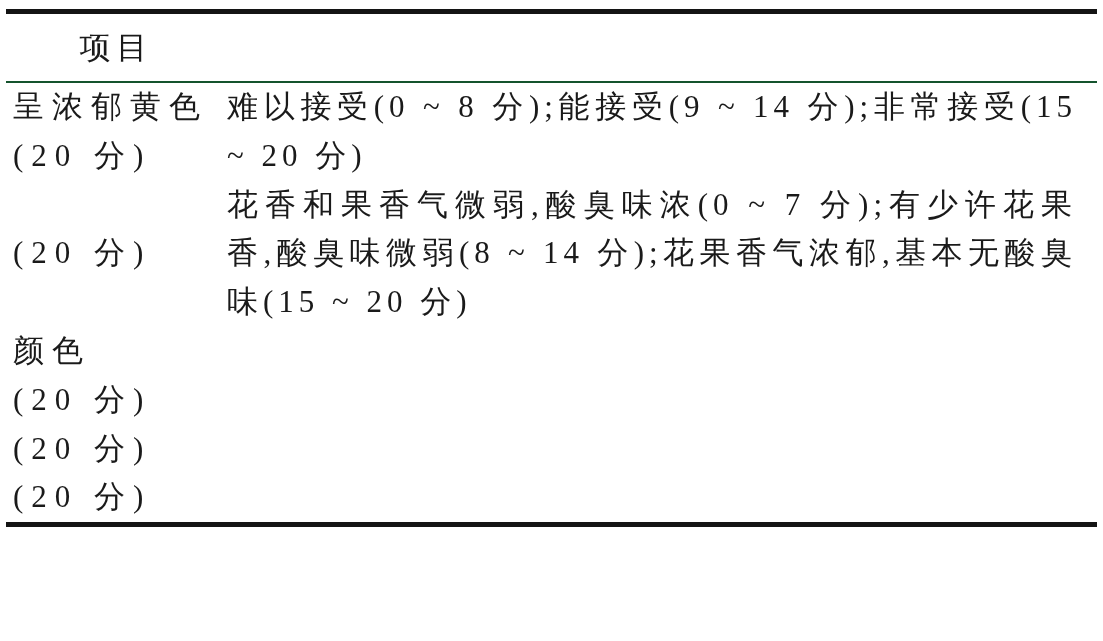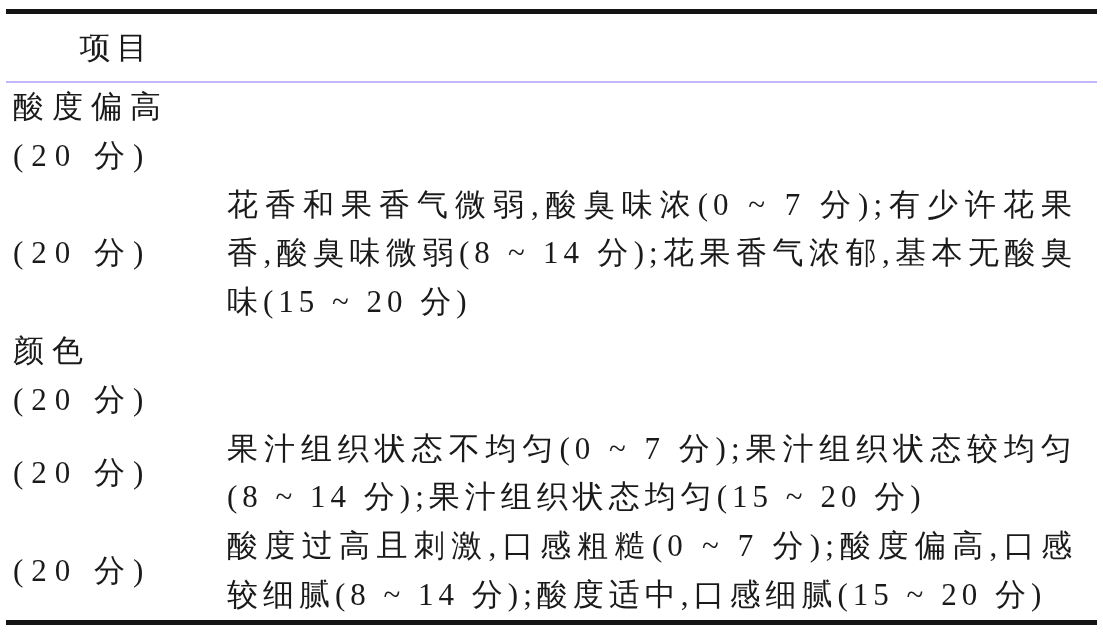--- a/index.html
+++ b/index.html
@@ -16,21 +16,21 @@
   }
   .score-table {
     margin: 9px 6px 0 6px;
     border-top: 5px solid #141414;
     border-bottom: 5px solid #141414;
   }
   .thead {
     display: flex;
     align-items: center;
     height: 67px;
-    border-bottom: 2px solid #c4b5fd;
+    border-bottom: 2px solid #14532d;
     font-size: 31px;
   }
   .th-item {
     width: 221px;
     flex-shrink: 0;
     text-align: center;
     letter-spacing: 6px;
   }
   .th-crit {
     flex: 1;
@@ -67,47 +67,46 @@
 <div class="score-table">
 
   <div class="thead">
     <div class="th-item">项目</div>
   </div>
 
   <div class="tbody">
 
     <div class="trow">
       <div class="cell-item">
-        <div>酸度偏高</div>
+        <div>呈浓郁黄色</div>
         <div>(20 分)</div>
       </div>
+      <div class="cell-crit">难以接受(0 ~ 8 分);能接受(9 ~ 14 分);非常接受(15 ~ 20 分)</div>
     </div>
 
     <div class="trow">
       <div class="cell-item">
         <div>(20 分)</div>
       </div>
       <div class="cell-crit">花香和果香气微弱,酸臭味浓(0 ~ 7 分);有少许花果香,酸臭味微弱(8 ~ 14 分);花果香气浓郁,基本无酸臭味(15 ~ 20 分)</div>
     </div>
 
     <div class="trow">
       <div class="cell-item">
         <div>颜色</div>
         <div>(20 分)</div>
       </div>
     </div>
 
     <div class="trow">
       <div class="cell-item">
         <div>(20 分)</div>
       </div>
-      <div class="cell-crit">果汁组织状态不均匀(0 ~ 7 分);果汁组织状态较均匀(8 ~ 14 分);果汁组织状态均匀(15 ~ 20 分)</div>
     </div>
 
     <div class="trow">
       <div class="cell-item">
         <div>(20 分)</div>
       </div>
-      <div class="cell-crit">酸度过高且刺激,口感粗糙(0 ~ 7 分);酸度偏高,口感较细腻(8 ~ 14 分);酸度适中,口感细腻(15 ~ 20 分)</div>
     </div>
 
   </div>
 </div>
 
 </body></html>

